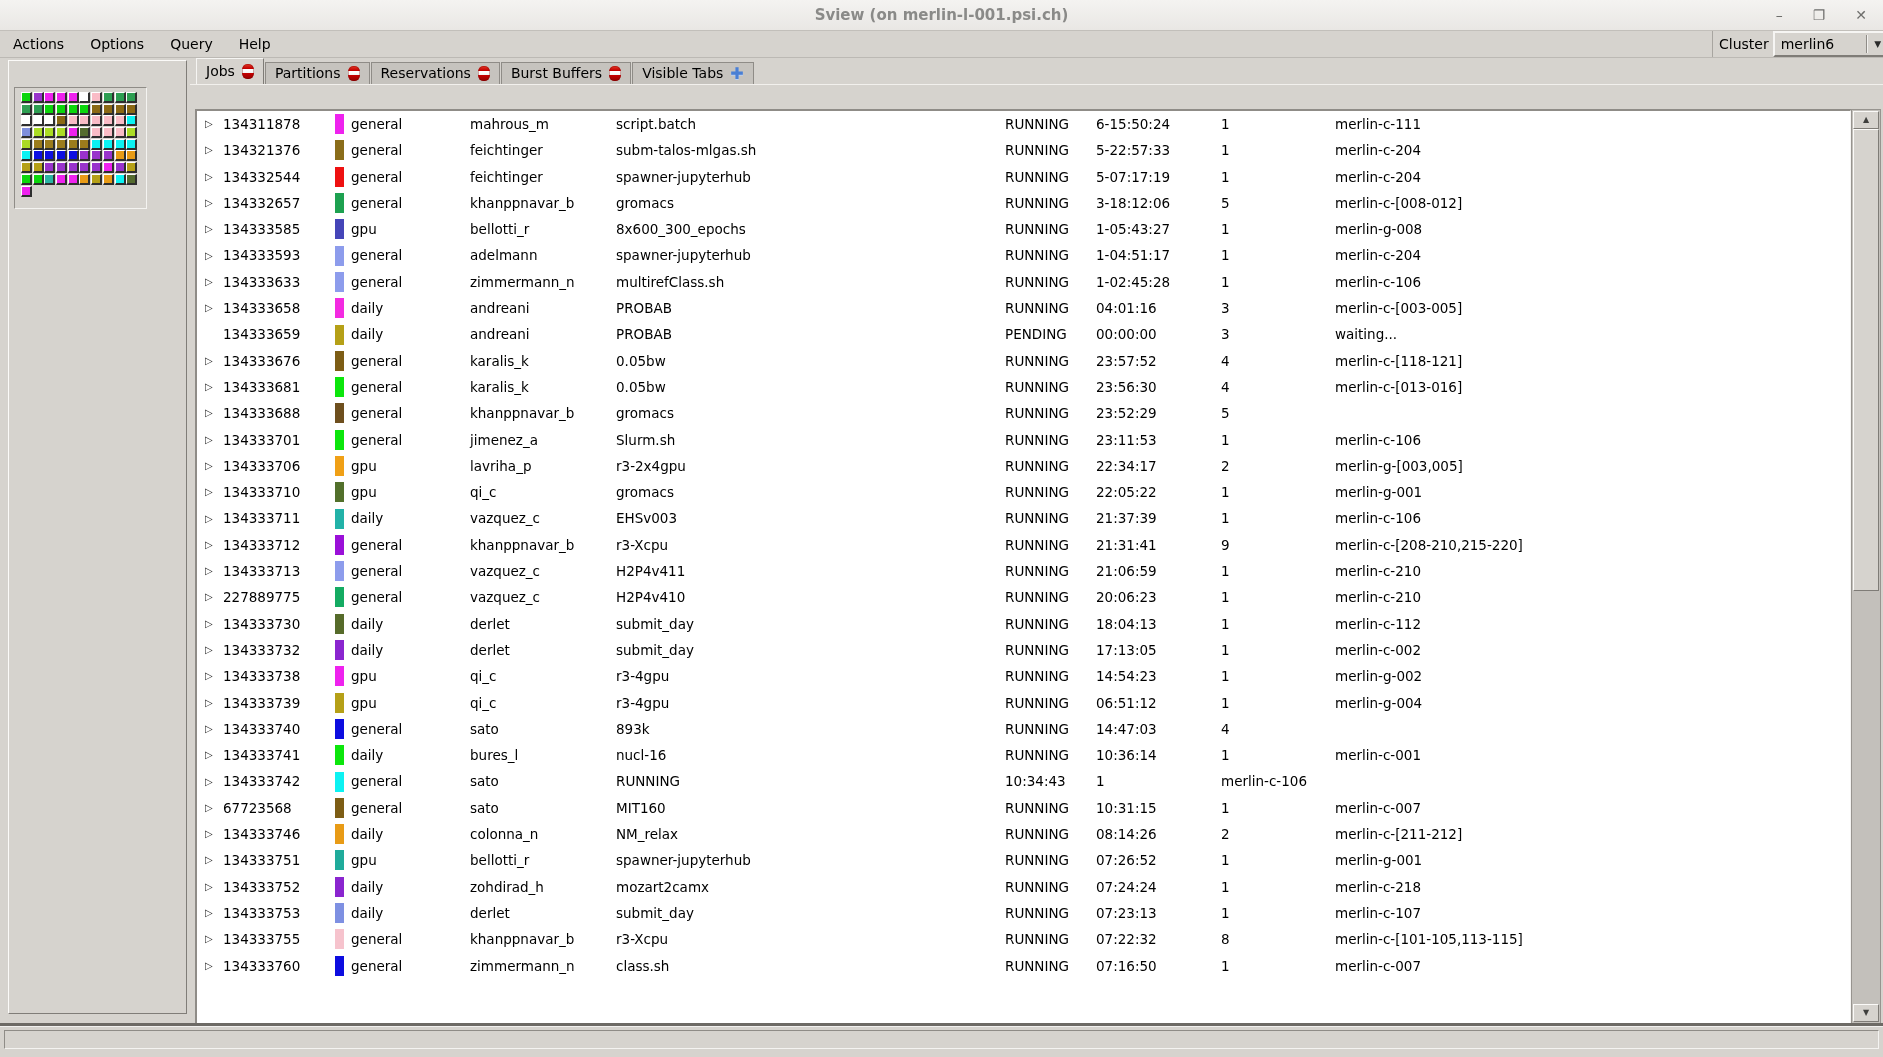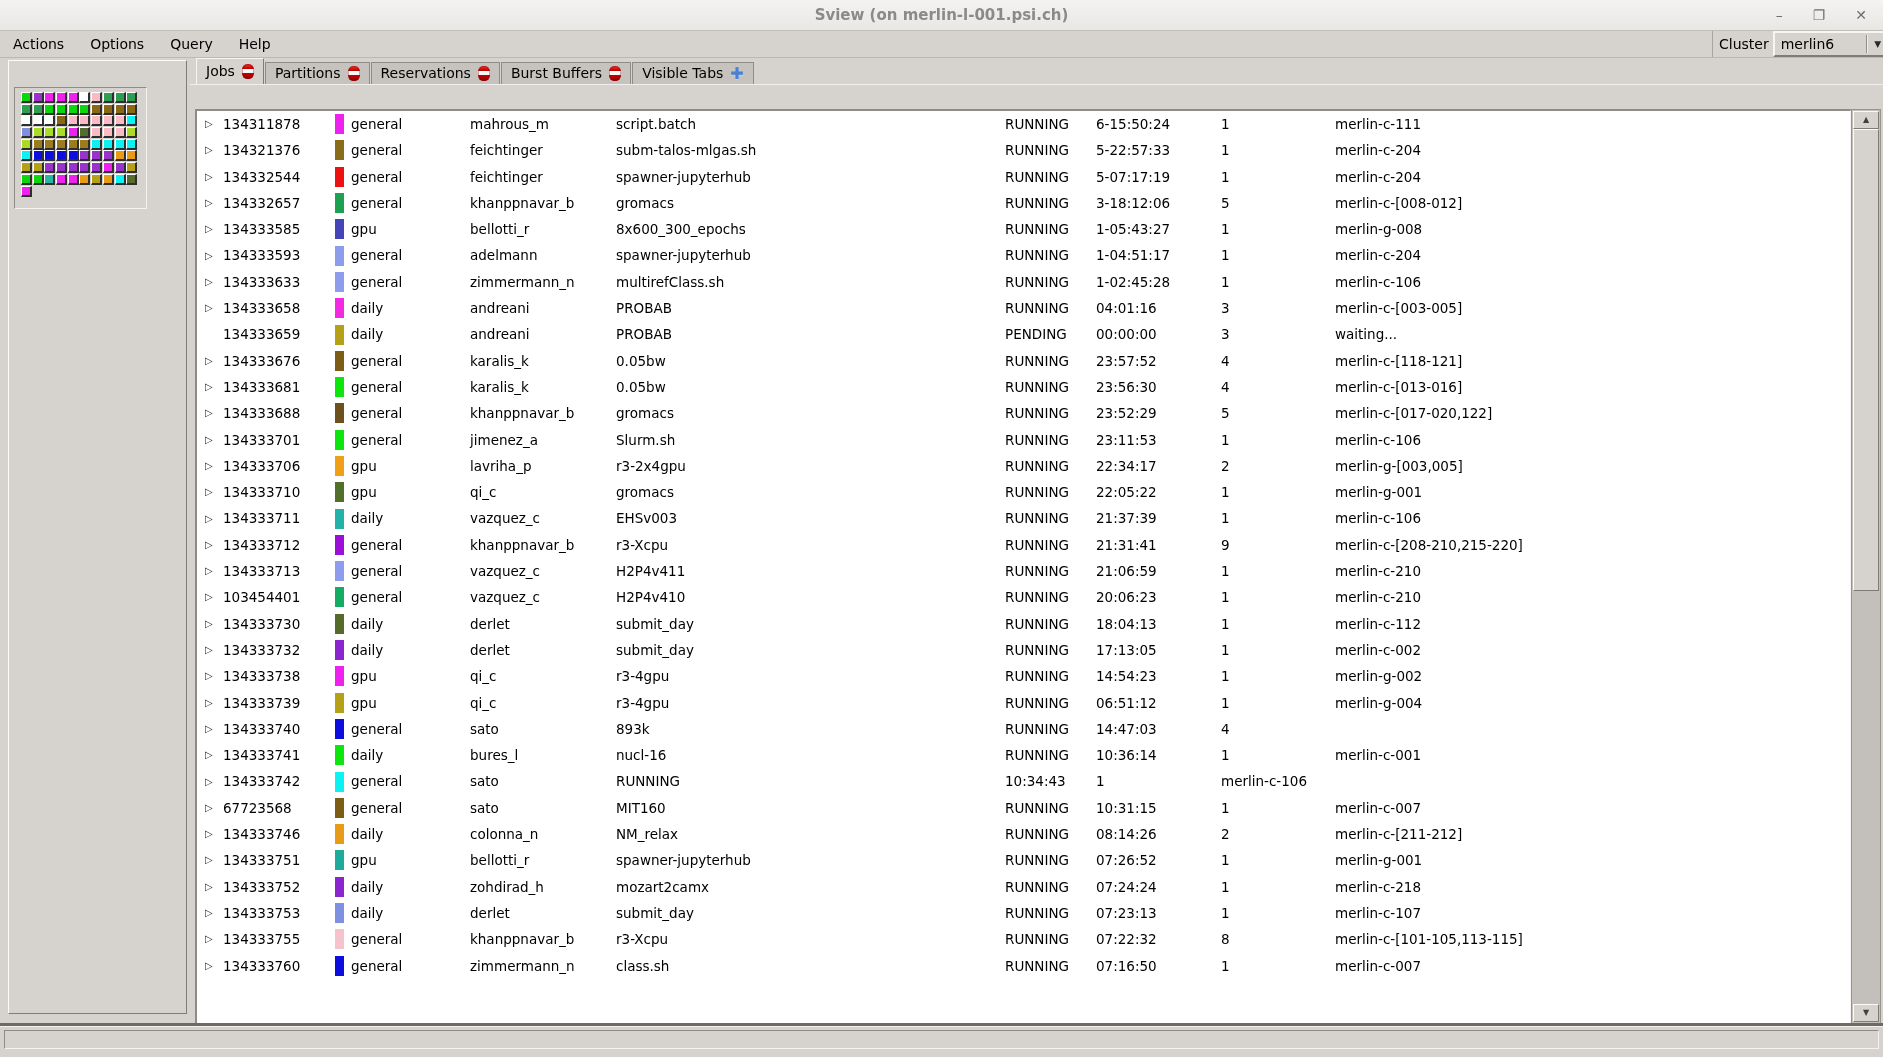--- a/index.html
+++ b/index.html
@@ -443,21 +443,20 @@
         </div>
         <div class="swatch-cell">
           <span class="swatch" style="background: rgb(110, 79, 30);"></span>
         </div>
         <div class="cell">general</div>
         <div class="cell">khanppnavar_b</div>
         <div class="cell">gromacs</div>
         <div class="cell">RUNNING</div>
         <div class="cell">23:52:29</div>
         <div class="cell">5</div>
-        <div class="cell">merlin-c-[017-020,122]</div>
       </div>
       <div class="tgrid trow">
         <div class="cell jobid">
           <span class="expander">▷</span>
           <span>134333701</span>
         </div>
         <div class="swatch-cell">
           <span class="swatch" style="background: rgb(12, 230, 12);"></span>
         </div>
         <div class="cell">general</div>
@@ -544,21 +543,21 @@
         <div class="cell">vazquez_c</div>
         <div class="cell">H2P4v411</div>
         <div class="cell">RUNNING</div>
         <div class="cell">21:06:59</div>
         <div class="cell">1</div>
         <div class="cell">merlin-c-210</div>
       </div>
       <div class="tgrid trow">
         <div class="cell jobid">
           <span class="expander">▷</span>
-          <span>103454401</span>
+          <span>227889775</span>
         </div>
         <div class="swatch-cell">
           <span class="swatch" style="background: rgb(20, 171, 98);"></span>
         </div>
         <div class="cell">general</div>
         <div class="cell">vazquez_c</div>
         <div class="cell">H2P4v410</div>
         <div class="cell">RUNNING</div>
         <div class="cell">20:06:23</div>
         <div class="cell">1</div>

